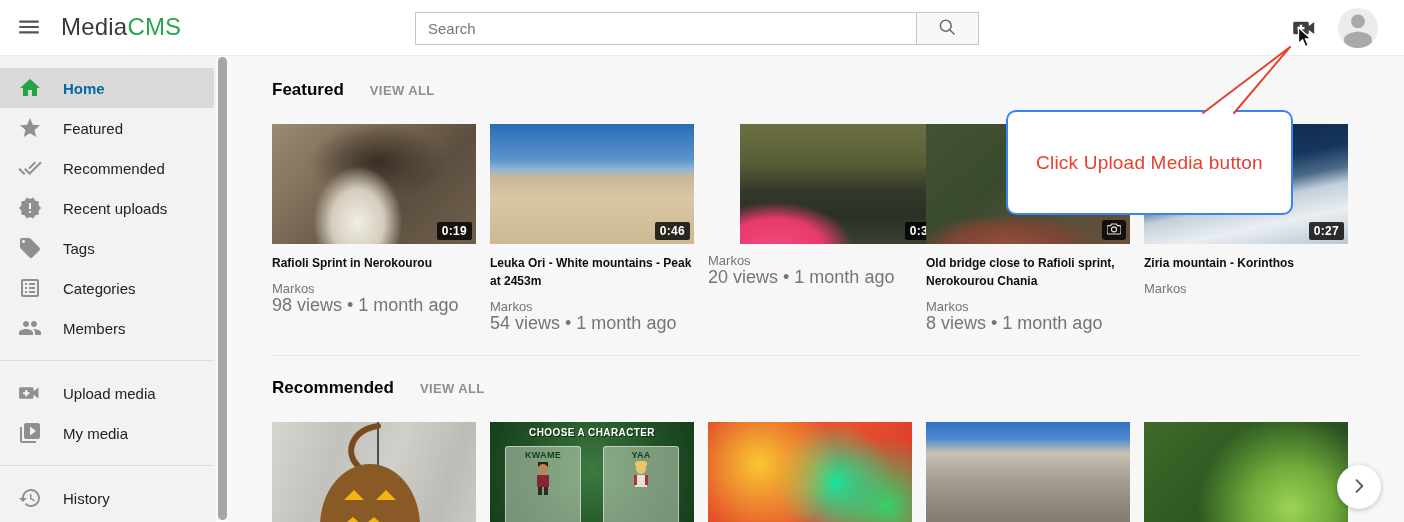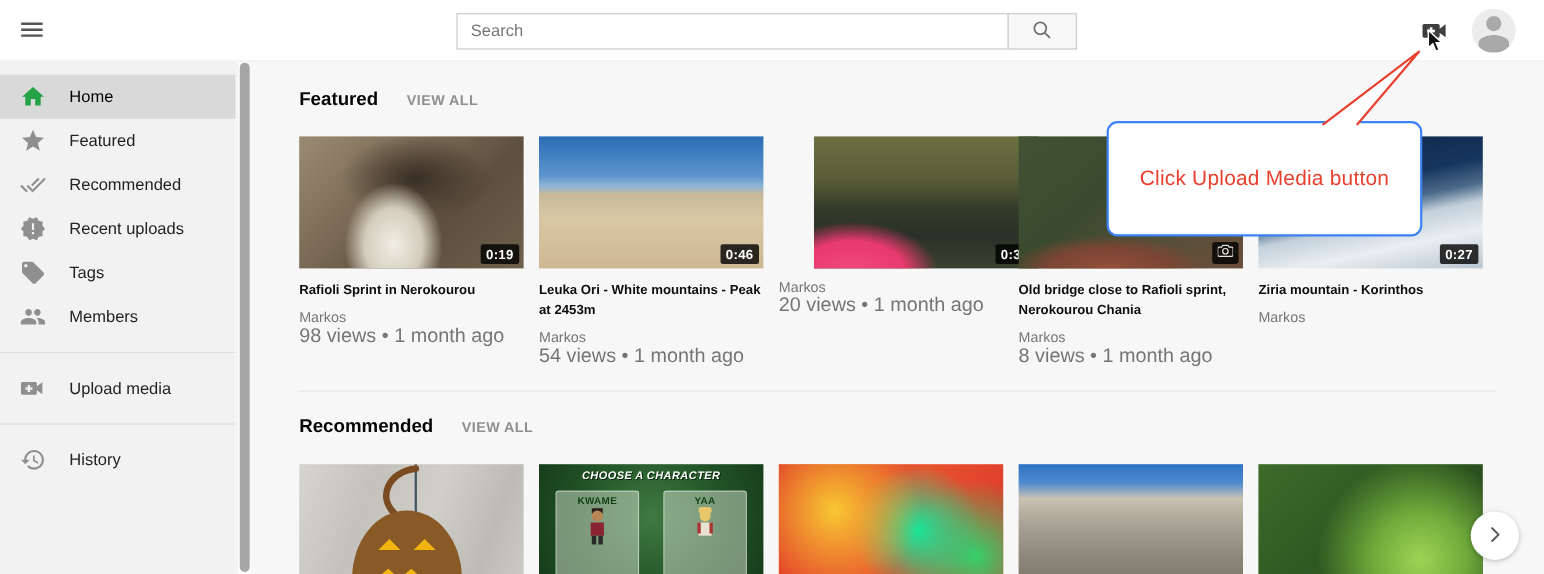--- a/index.html
+++ b/index.html
@@ -35,21 +35,21 @@
   
   .sidebar {
     position:absolute; left:0; top:56px; width:214px; height:466px;
     background:#f2f2f2; padding-top:12px; z-index:5;
   }
   .sb-item {
     display:flex; align-items:center; height:40px; padding-left:18px; cursor:pointer;
     font-size:15px; color:#222;
   }
   .sb-item .ic { width:24px; height:24px; margin-right:21px; flex:0 0 24px; }
-  .sb-item.active { background:#d9d9d9; font-weight:normal; color:#000000; }
+  .sb-item.active { background:#d9d9d9; font-weight:bold; color:#0369a1; }
   .sb-div { border-top:1px solid #dcdcdc; margin:12px 0; }
   
   .sb-scroll {
     position:absolute; left:215px; top:56px; width:13px; height:466px;
     background:#fbfbfb; border-left:1px solid #eeeeee; z-index:6;
   }
   .sb-scroll .sthumb { position:absolute; left:2px; top:1px; width:9px; height:463px; background:#a6a6a6; border-radius:5px; }
   
   .main { position:absolute; left:272px; top:56px; width:1100px; height:466px; }
   .sec-head { position:absolute; display:flex; align-items:baseline; gap:26px; }
@@ -83,21 +83,21 @@
     radial-gradient(ellipse 125px 72px at 17% 102%, #f1497c 0%, #e83a6c 38%, rgba(232,58,108,0) 62%),
     linear-gradient(to bottom, #6b6f42 0%, #5a5e38 32%, #343a2a 55%, #2a3026 75%, #3a4030 100%); margin-left: 32px; }
   .t-bridge { background:
     radial-gradient(ellipse 80px 45px at 70% 30%, #4a3726 0%, rgba(74,55,38,0) 70%),
     radial-gradient(ellipse 120px 40px at 40% 100%, #91503c 0%, #7c4534 45%, rgba(124,69,52,0) 75%),
     linear-gradient(140deg, #435234 0%, #3a4a2e 40%, #55503a 70%, #6b4e3a 100%); }
   .t-ziria { background: linear-gradient(168deg, #0e2240 0%, #16355e 38%, #4c6b8a 52%, #c3d0da 62%, #e9eef2 78%, #b9c6d1 100%); }
   .t-pumpkin { background: linear-gradient(110deg, #d6d5cf 0%, #c2c1bb 30%, #d0cfc9 55%, #bcbbb5 80%, #cccbc5 100%); }
   .t-pumpkin .string { position:absolute; left:105px; top:0; width:2px; height:46px; background:#41505e; }
   .t-game { background: radial-gradient(circle at 50% 40%, #3f7a42 0%, #215226 55%, #143818 100%); }
-  .gt-head { position:absolute; top:5px; width:100%; text-align:center; font-size:10px; font-weight:bold; font-style:italic;
+  .gt-head { position:absolute; top:5px; width:100%; text-align:center; font-size:10px; font-weight:bold; 
     color:#fff; text-shadow:1px 1px 0 #0a2a0a; letter-spacing:.4px; }
   .gt-panel { position:absolute; top:24px; width:76px; height:82px; background:rgba(214,224,208,.5);
     border:1px solid rgba(240,245,235,.55); border-radius:3px; text-align:center; }
   .gt-panel.left { left:15px; } .gt-panel.right { right:15px; }
   .gt-name { margin-top:3px; font-size:9px; font-weight:bold; color:#0f3f12; letter-spacing:.3px; }
   .t-colors { background:
     radial-gradient(circle at 25% 35%, #f8c832 0%, rgba(248,200,50,0) 45%),
     radial-gradient(circle at 62% 50%, #17e59a 0%, rgba(23,229,154,0) 42%),
     radial-gradient(circle at 88% 70%, #35d06a 0%, rgba(53,208,106,0) 35%),
     linear-gradient(120deg, #e03a28 0%, #e8542e 50%, #d8302a 100%); }
@@ -123,20 +123,23 @@
 </style>
 </head>
 <body>
 
 <header class="topbar">
   <button class="hamburger">
     <svg viewBox="0 0 24 24" width="26" height="26" fill="#545454">
         <path d="M3 18h18v-2H3v2zm0-5h18v-2H3v2zm0-5h18V6H3v2z"></path>
       </svg>
   </button>
+  <div class="logo">
+    <span class="lp">Media</span><span class="ls">CMS</span>
+  </div>
   <div class="searchwrap">
     <input type="text" placeholder="Search" style="">
     <button class="searchbtn">
       <span>
         <svg viewBox="0 0 24 24" width="21" height="21">
             <circle cx="10" cy="10" r="6.2" fill="none" stroke="#6f6f6f" stroke-width="1.8"></circle>
             <line x1="14.8" y1="14.8" x2="20" y2="20" stroke="#6f6f6f" stroke-width="1.8"></line>
           </svg>
       </span>
     </button>
@@ -196,35 +199,51 @@
     <span class="ic">
       <svg viewBox="0 0 24 24" width="24" height="24" fill="#8f8f8f">
           <path d="M21.41 11.58l-9-9C12.05 2.22 11.55 2 11 2H4c-1.1 0-2 .9-2 2v7c0 .55.22 1.05.59 1.42l9 9c.36.36.86.58 1.41.58.55 0 1.05-.22 1.41-.59l7-7c.37-.36.59-.86.59-1.41 0-.55-.23-1.06-.59-1.42zM5.5 7C4.67 7 4 6.33 4 5.5S4.67 4 5.5 4 7 4.67 7 5.5 6.33 7 5.5 7z"></path>
         </svg>
     </span>
     <span>Tags</span>
   </div>
   <div class="sb-item">
     <span class="ic">
       <svg viewBox="0 0 24 24" width="24" height="24" fill="#8f8f8f">
+          <path d="M19 5v14H5V5h14m0-2H5c-1.1 0-2 .9-2 2v14c0 1.1.9 2 2 2h14c1.1 0 2-.9 2-2V5c0-1.1-.9-2-2-2zm-8 4h6v2h-6V7zm0 4h6v2h-6v-2zm0 4h6v2h-6v-2zM7 7h2v2H7V7zm0 4h2v2H7v-2zm0 4h2v2H7v-2z"></path>
+        </svg>
+    </span>
+    <span>Categories</span>
+  </div>
+  <div class="sb-item">
+    <span class="ic">
+      <svg viewBox="0 0 24 24" width="24" height="24" fill="#8f8f8f">
           <path d="M16 11c1.66 0 2.99-1.34 2.99-3S17.66 5 16 5c-1.66 0-3 1.34-3 3s1.34 3 3 3zm-8 0c1.66 0 2.99-1.34 2.99-3S9.66 5 8 5C6.34 5 5 6.34 5 8s1.34 3 3 3zm0 2c-2.33 0-7 1.17-7 3.5V19h14v-2.5c0-2.33-4.67-3.5-7-3.5zm8 0c-.29 0-.62.02-.97.05 1.16.84 1.97 1.97 1.97 3.45V19h6v-2.5c0-2.33-4.67-3.5-7-3.5z"></path>
         </svg>
     </span>
     <span>Members</span>
   </div>
   <div class="sb-div"></div>
   <div class="sb-item">
     <span class="ic">
       <svg viewBox="0 0 24 24" width="24" height="24">
         <path d="M2.5 6.2h11.6c.8 0 1.4.6 1.4 1.4v2.6l5-3.7v11l-5-3.7v2.6c0 .8-.6 1.4-1.4 1.4H2.5c-.8 0-1.4-.6-1.4-1.4V7.6c0-.8.6-1.4 1.4-1.4z" fill="#8f8f8f"></path>
         <rect x="7.2" y="9" width="2.2" height="6.4" fill="#f2f2f2"></rect>
           <rect x="5.1" y="11.1" width="6.4" height="2.2" fill="#f2f2f2"></rect>
       </svg>
     </span>
     <span>Upload media</span>
+  </div>
+  <div class="sb-item">
+    <span class="ic">
+      <svg viewBox="0 0 24 24" width="24" height="24" fill="#8f8f8f">
+          <path d="M4 6H2v14c0 1.1.9 2 2 2h14v-2H4V6zm16-4H8c-1.1 0-2 .9-2 2v12c0 1.1.9 2 2 2h12c1.1 0 2-.9 2-2V4c0-1.1-.9-2-2-2zm-8 12.5v-9l6 4.5-6 4.5z"></path>
+        </svg>
+    </span>
+    <span>My media</span>
   </div>
   <div class="sb-div"></div>
   <div class="sb-item">
     <span class="ic">
       <svg viewBox="0 0 24 24" width="24" height="24" fill="#8f8f8f">
           <path d="M13 3c-4.97 0-9 4.03-9 9H1l3.89 3.89.07.14L9 12H6c0-3.87 3.13-7 7-7s7 3.13 7 7-3.13 7-7 7c-1.93 0-3.68-.79-4.94-2.06l-1.42 1.42C8.27 19.99 10.51 21 13 21c4.97 0 9-4.03 9-9s-4.03-9-9-9zm-1 5v5l4.28 2.54.72-1.21-3.5-2.08V8H12z"></path>
         </svg>
     </span>
     <span>History</span>
   </div>

